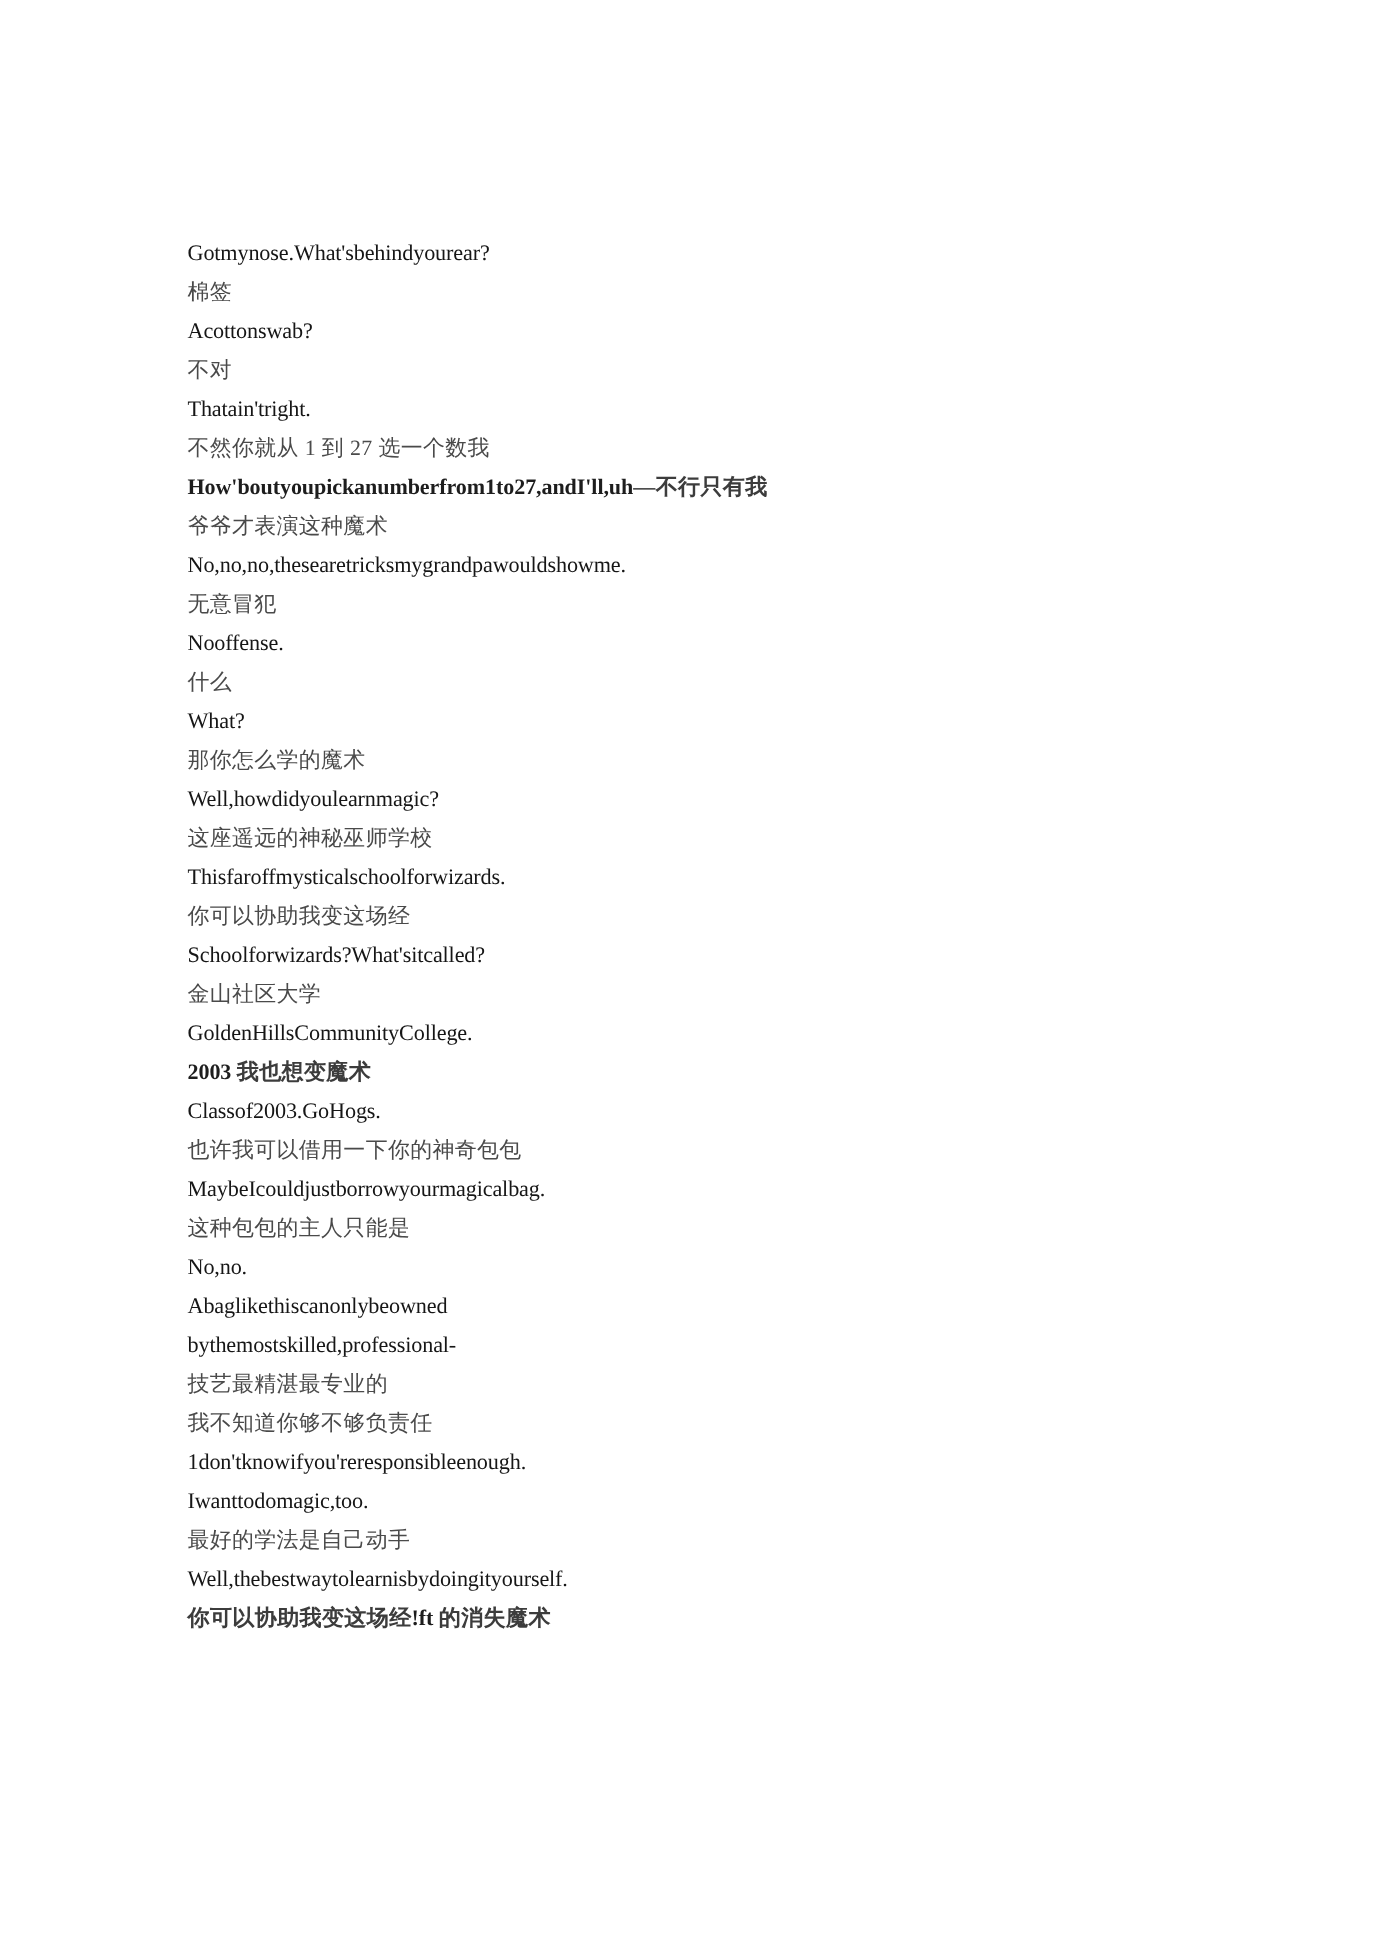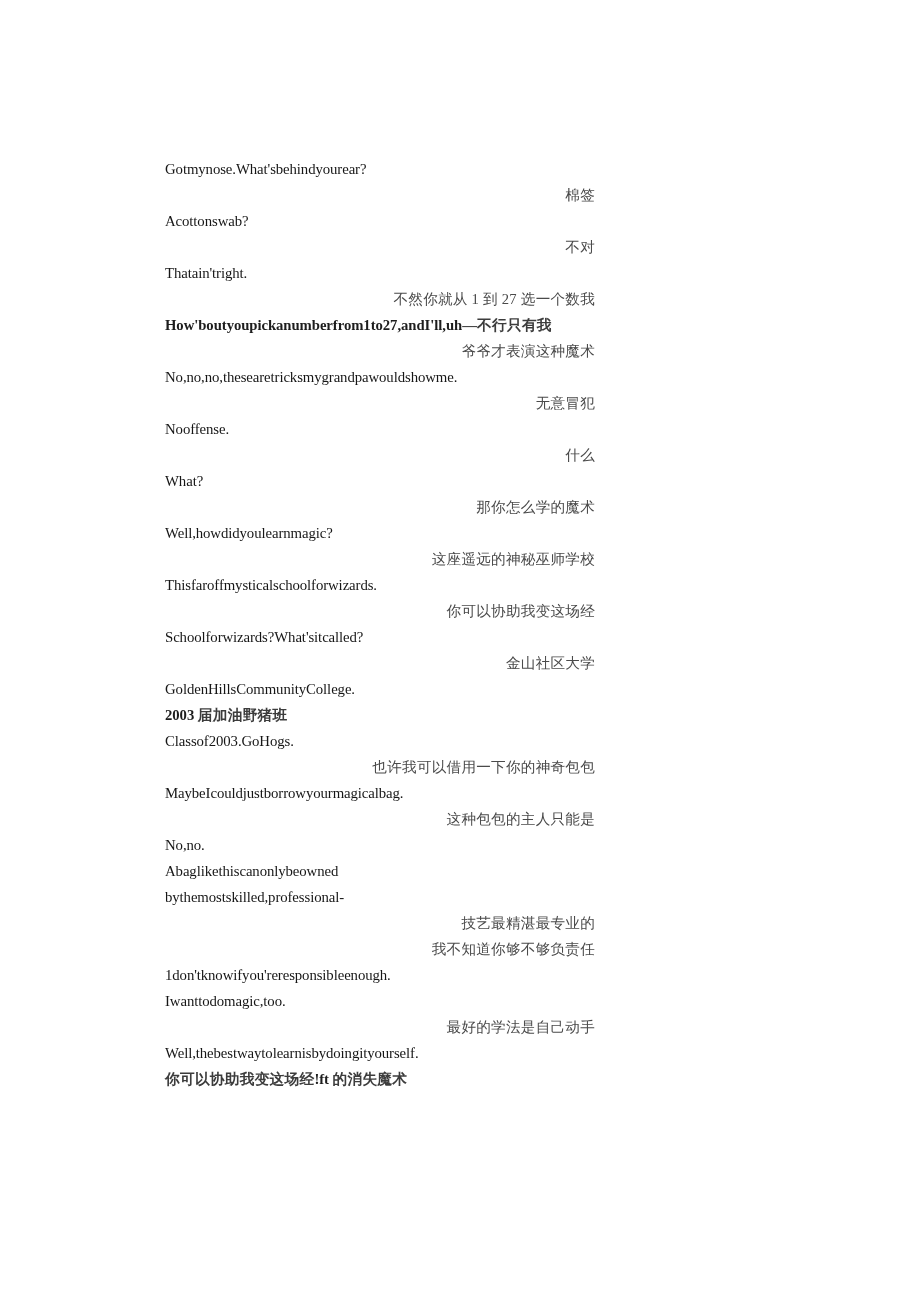--- a/index.html
+++ b/index.html
@@ -20,41 +20,39 @@
     width: 920px;
     height: 1301px;
     background: #ffffff;
     box-sizing: border-box;
   }
   .transcript {
     position: absolute;
     left: 125px;
     top: 156px;
     width: 430px;
-    margin-left: 40px;
   }
   .line {
     font-size: 14.6px;
     line-height: 26px;
     white-space: pre-wrap;
     word-break: break-word;
     letter-spacing: 0.05px;
   }
   
   .line.en {
     color: #161616;
     font-size: 14.8px;
     letter-spacing: -0.1px;
   }
   
   .line.zh {
     color: #4a4a4a;
     font-size: 14.6px;
     letter-spacing: 0.25px;
-    text-align: right;
   }
   
   .line.mixed {
     color: #1d1d1d;
     font-size: 14.7px;
     letter-spacing: -0.05px;
     font-weight: bold;
   }
   .line.mixed .zh-run {
     color: #3c3c3c;
@@ -80,21 +78,21 @@
       <div class="line zh">什么</div>
       <div class="line en">What?</div>
       <div class="line zh">那你怎么学的魔术</div>
       <div class="line en">Well,howdidyoulearnmagic?</div>
       <div class="line zh">这座遥远的神秘巫师学校</div>
       <div class="line en">Thisfaroffmysticalschoolforwizards.</div>
       <div class="line zh">你可以协助我变这场经</div>
       <div class="line en">Schoolforwizards?What'sitcalled?</div>
       <div class="line zh">金山社区大学</div>
       <div class="line en">GoldenHillsCommunityCollege.</div>
-      <div class="line mixed">2003 <span class="zh-run">届加油野猪班</span></div>
+      <div class="line mixed">2003 <span class="zh-run">我也想变魔术</span></div>
       <div class="line en">Classof2003.GoHogs.</div>
       <div class="line zh">也许我可以借用一下你的神奇包包</div>
       <div class="line en">MaybeIcouldjustborrowyourmagicalbag.</div>
       <div class="line zh">这种包包的主人只能是</div>
       <div class="line en">No,no.</div>
       <div class="line en">Abaglikethiscanonlybeowned</div>
       <div class="line en">bythemostskilled,professional-</div>
       <div class="line zh">技艺最精湛最专业的</div>
       <div class="line zh">我不知道你够不够负责任</div>
       <div class="line en">1don'tknowifyou'reresponsibleenough.</div>

